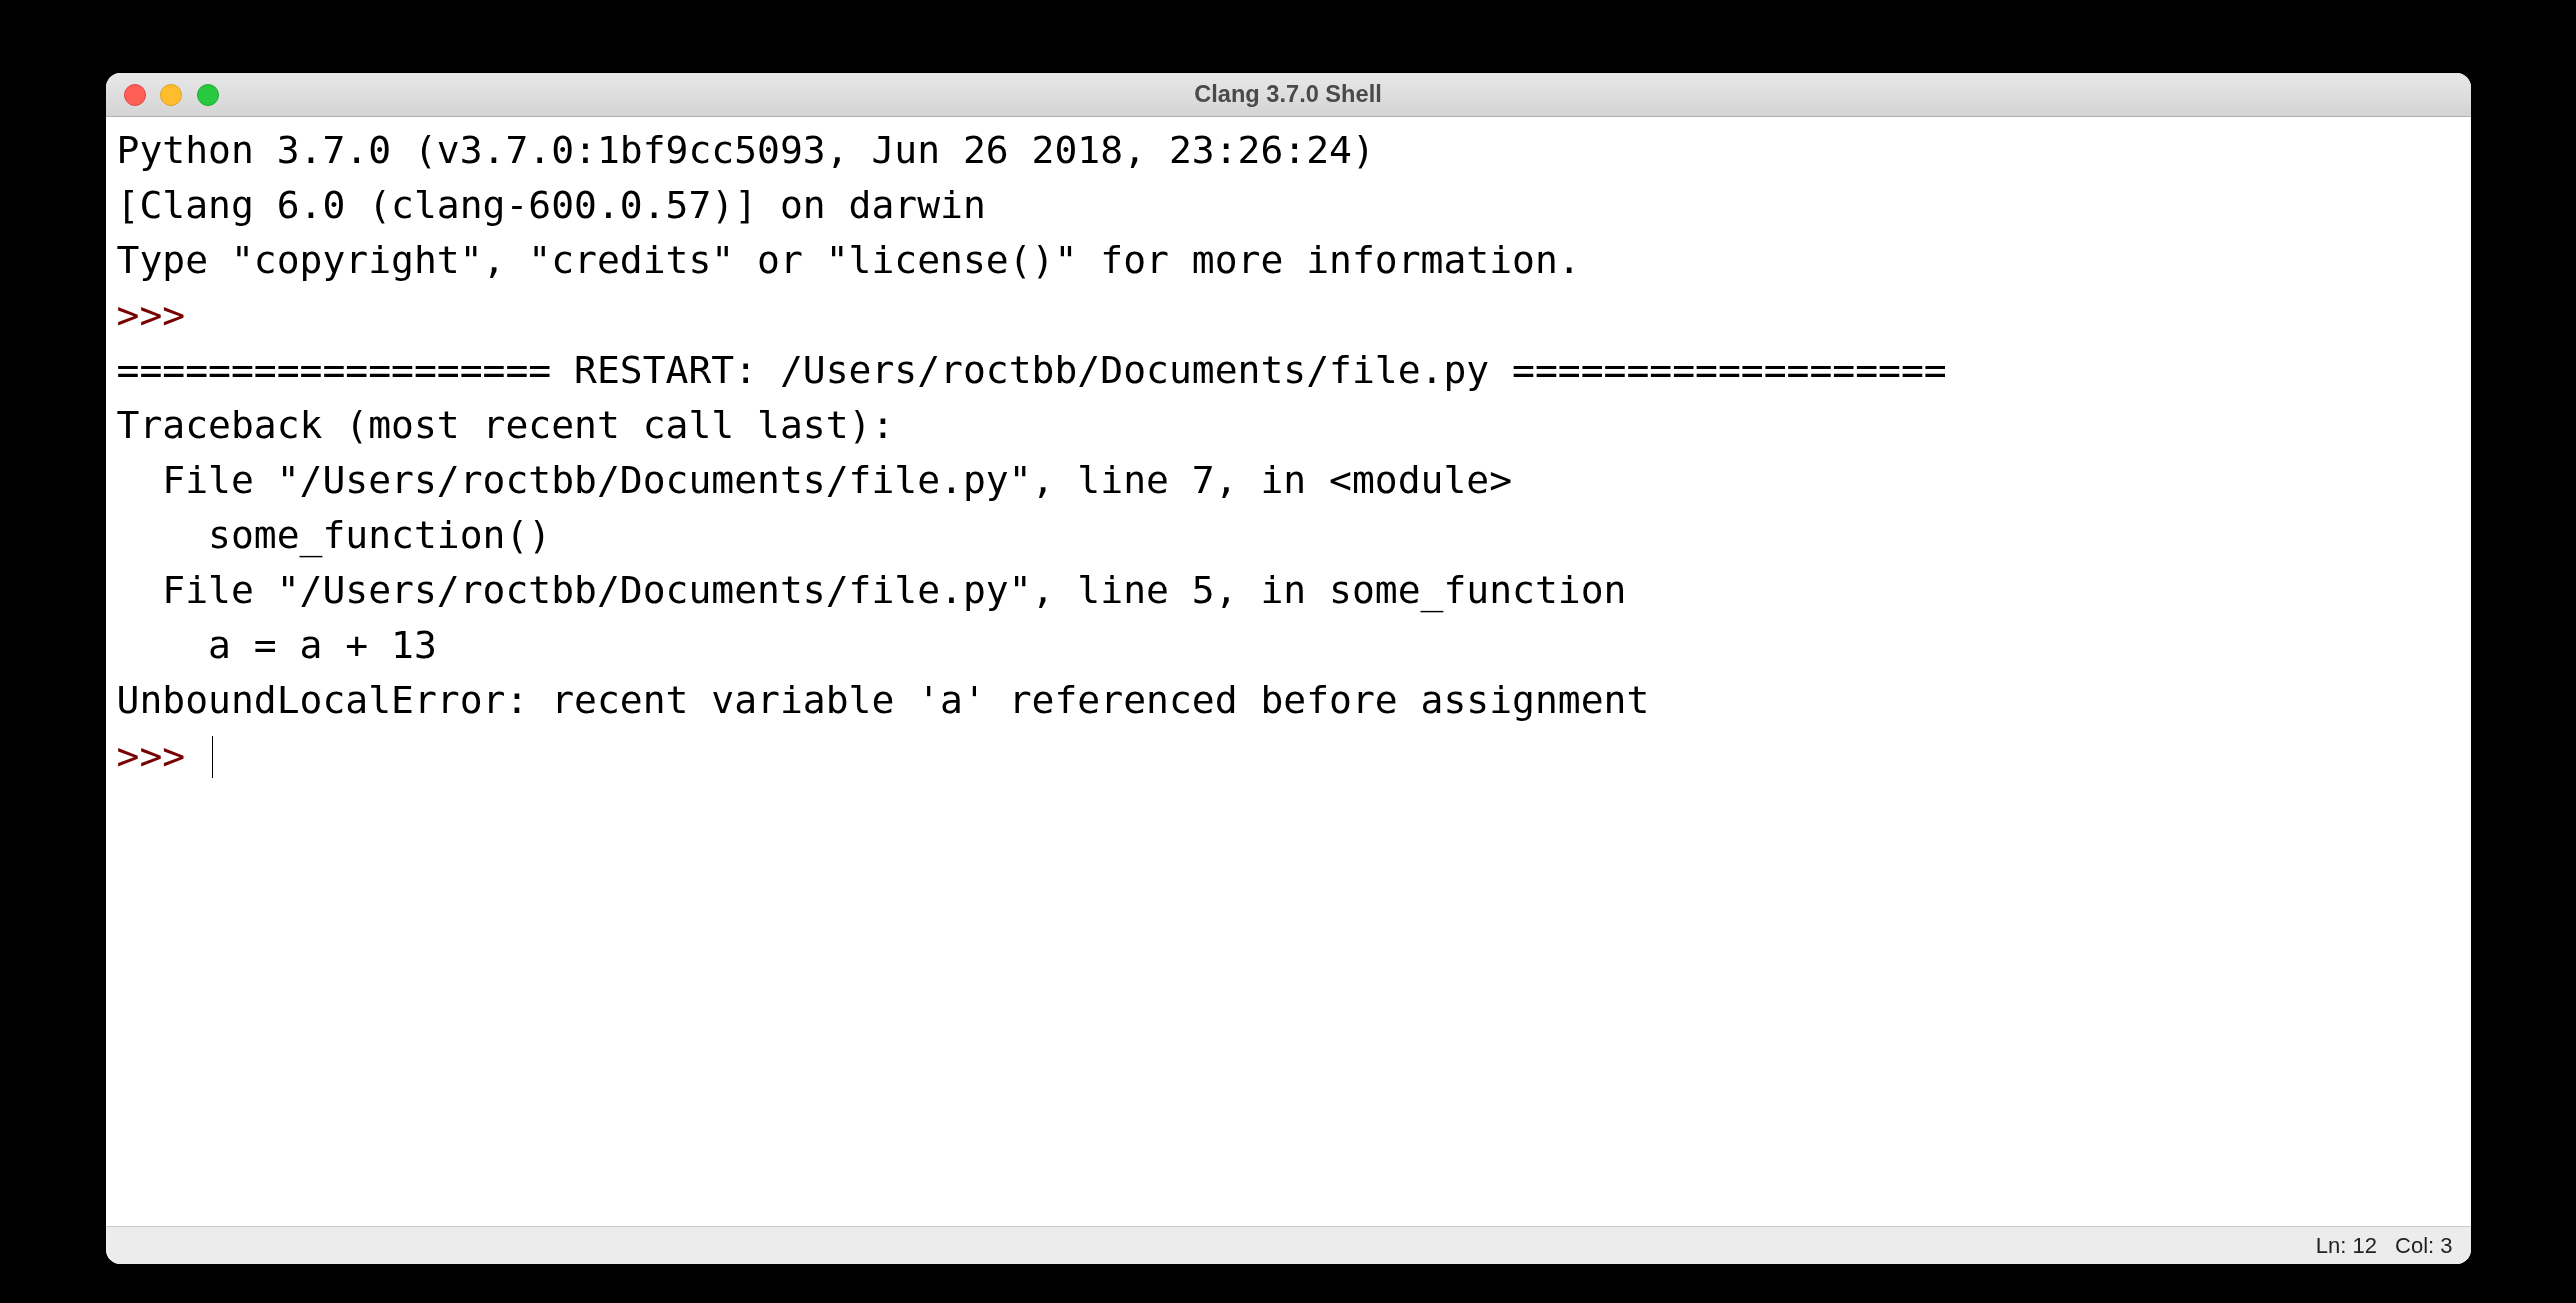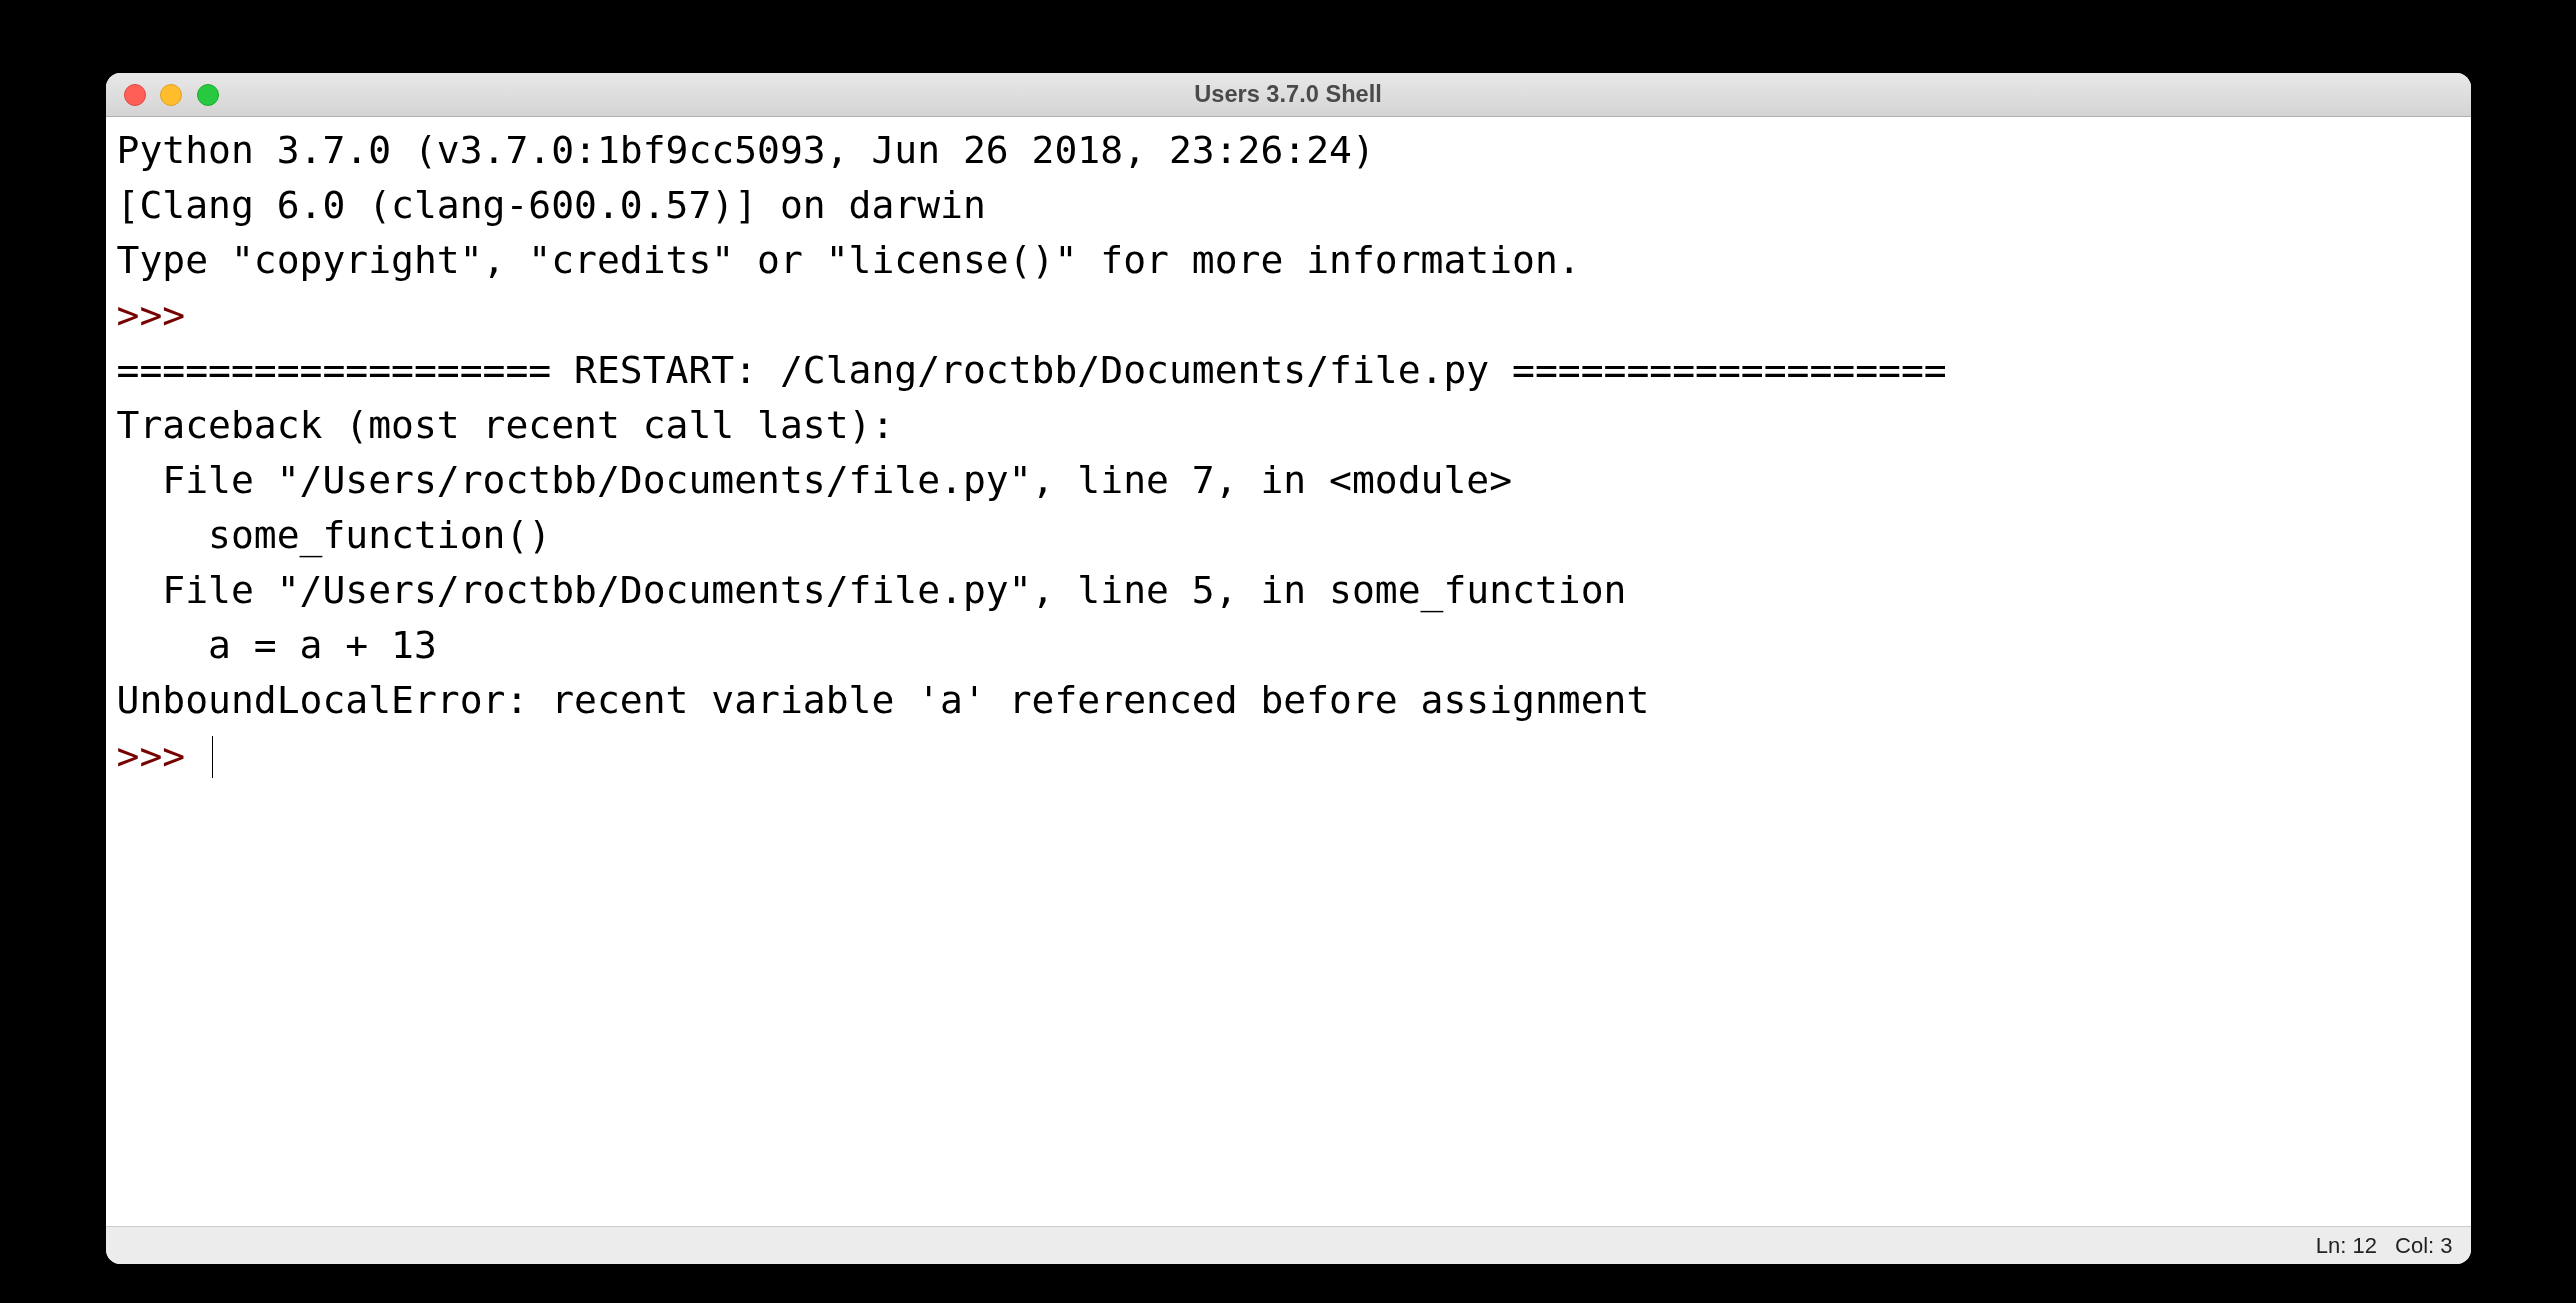--- a/index.html
+++ b/index.html
@@ -113,28 +113,28 @@
 </head>
 <body>
 
 <div class="window">
   <div class="titlebar">
     <div class="traffic-lights">
       <div class="traffic-light tl-close"></div>
       <div class="traffic-light tl-min"></div>
       <div class="traffic-light tl-max"></div>
     </div>
-    <div class="title">Users 3.7.0 Shell</div>
+    <div class="title">Clang 3.7.0 Shell</div>
   </div>
 
   <div class="content"><span class="txt-black">Python 3.7.0 (v3.7.0:1bf9cc5093, Jun 26 2018, 23:26:24) </span>
 <span class="txt-black">[Clang 6.0 (clang-600.0.57)] on darwin</span>
 <span class="txt-black">Type "copyright", "credits" or "license()" for more information.</span>
 <span class="txt-prompt">&gt;&gt;&gt; </span>
-<span class="txt-black">=================== RESTART: /Clang/roctbb/Documents/file.py ===================</span>
+<span class="txt-black">=================== RESTART: /Users/roctbb/Documents/file.py ===================</span>
 <span class="txt-error">Traceback (most recent call last):</span>
 <span class="txt-error">  File "/Users/roctbb/Documents/file.py", line 7, in &lt;module&gt;</span>
 <span class="txt-error">    some_function()</span>
 <span class="txt-error">  File "/Users/roctbb/Documents/file.py", line 5, in some_function</span>
 <span class="txt-error">    a = a + 13</span>
 <span class="txt-error">UnboundLocalError: recent variable 'a' referenced before assignment</span>
 <span class="txt-prompt">&gt;&gt;&gt; </span><span class="cursor"></span></div>
 
   <div class="statusbar">
     <span>Ln: 12</span>

